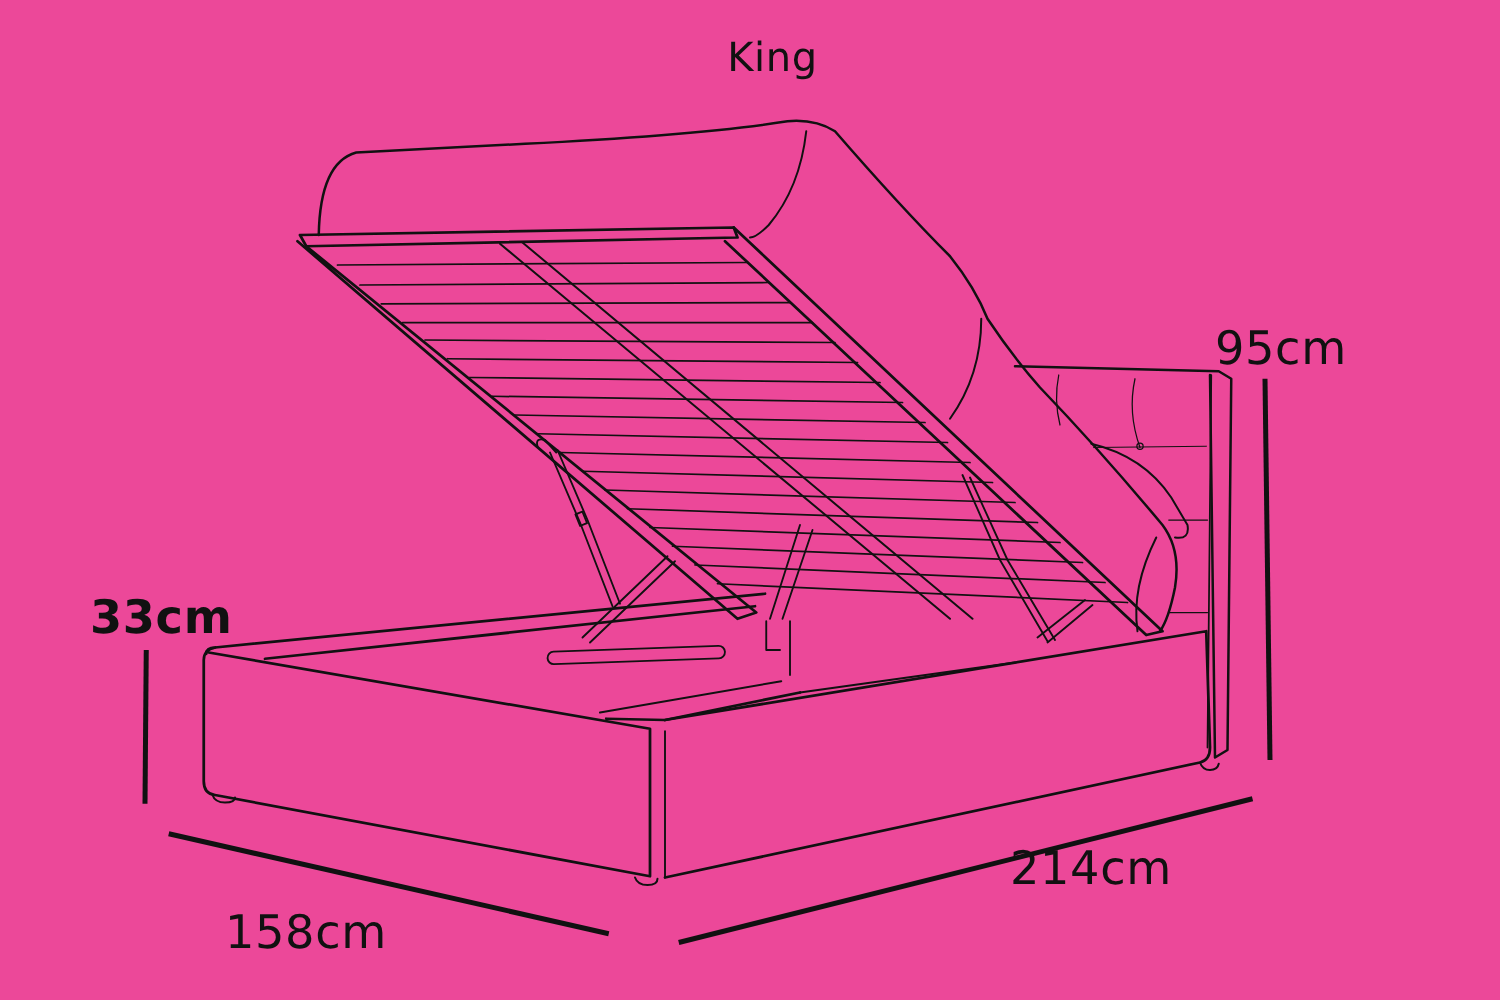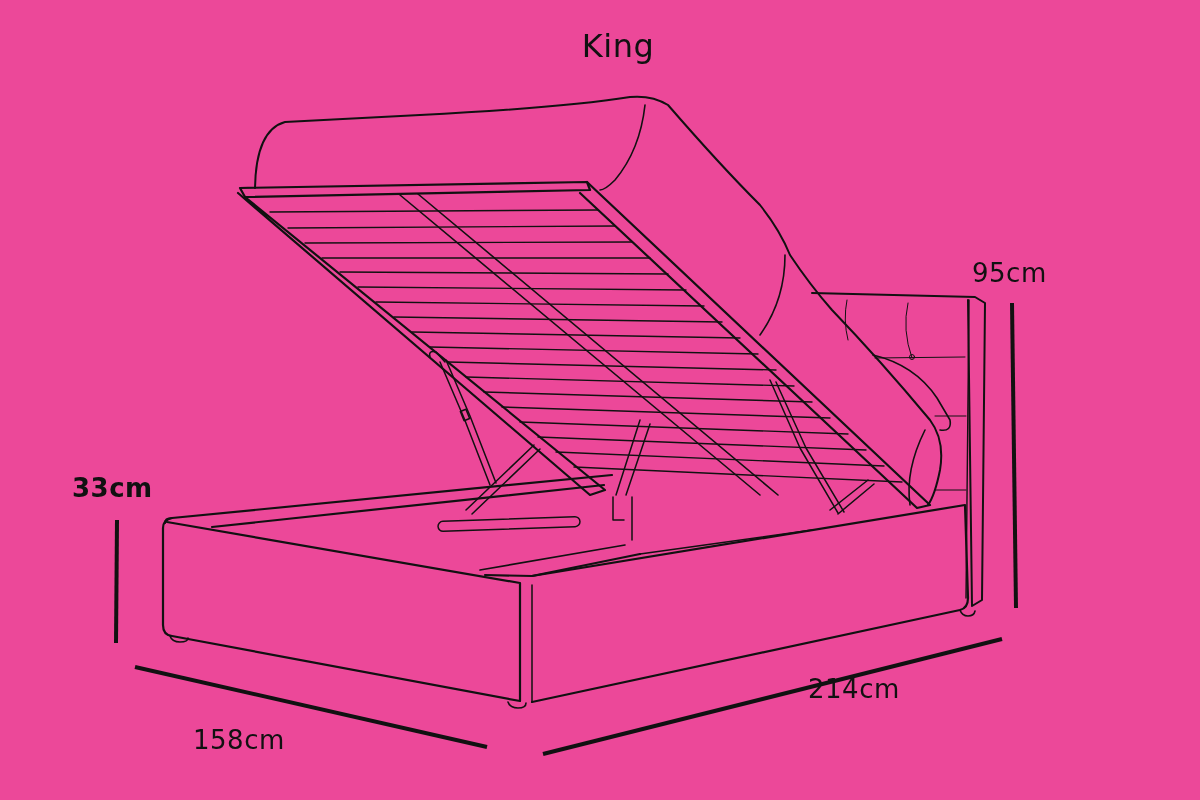--- a/index.html
+++ b/index.html
@@ -18,35 +18,35 @@
       position: absolute;
       left: 0;
       top: 0;
       width: 1200px;
       height: 800px;
     }
     .label {
       position: absolute;
       font-family: "DejaVu Sans", "Liberation Sans", sans-serif;
       color: #111111;
-      font-size: 26px;
+      font-size: 37px;
       line-height: 1;
       letter-spacing: 0.5px;
       white-space: nowrap;
     }
     .title {
       left: 0;
       width: 1236px;
       top: 30px;
       text-align: center;
       font-size: 32px;
     }
     .dim-height-headboard { left: 972px; top: 260px; }
     .dim-height-base { left: 72px; top: 475px; font-weight: bold; }
-    .dim-width { left: 193px; top: 727px; }
+    .dim-width { left: 180px; top: 727px; }
     .dim-length { left: 808px; top: 676px; }
   </style>
 </head>
 <body>
 
 <div class="canvas">
 
   <svg class="drawing" viewBox="0 0 1200 800" xmlns="http://www.w3.org/2000/svg" fill="none" stroke="#111" stroke-linejoin="round" stroke-linecap="round">
 
     <g stroke-width="2">

